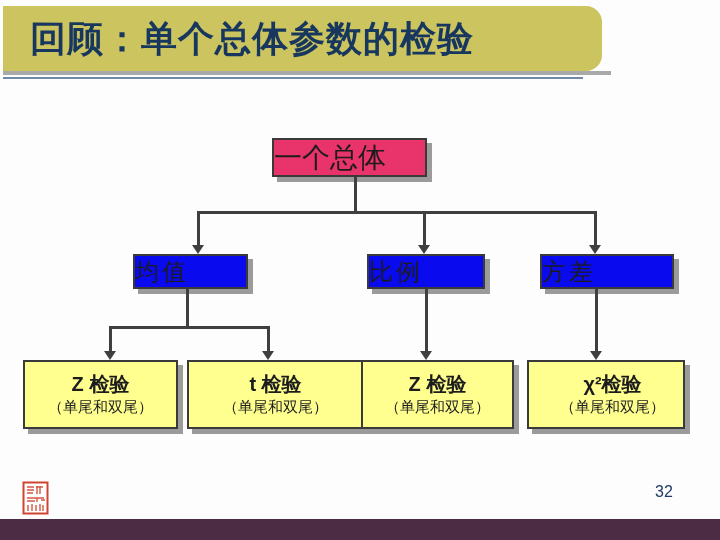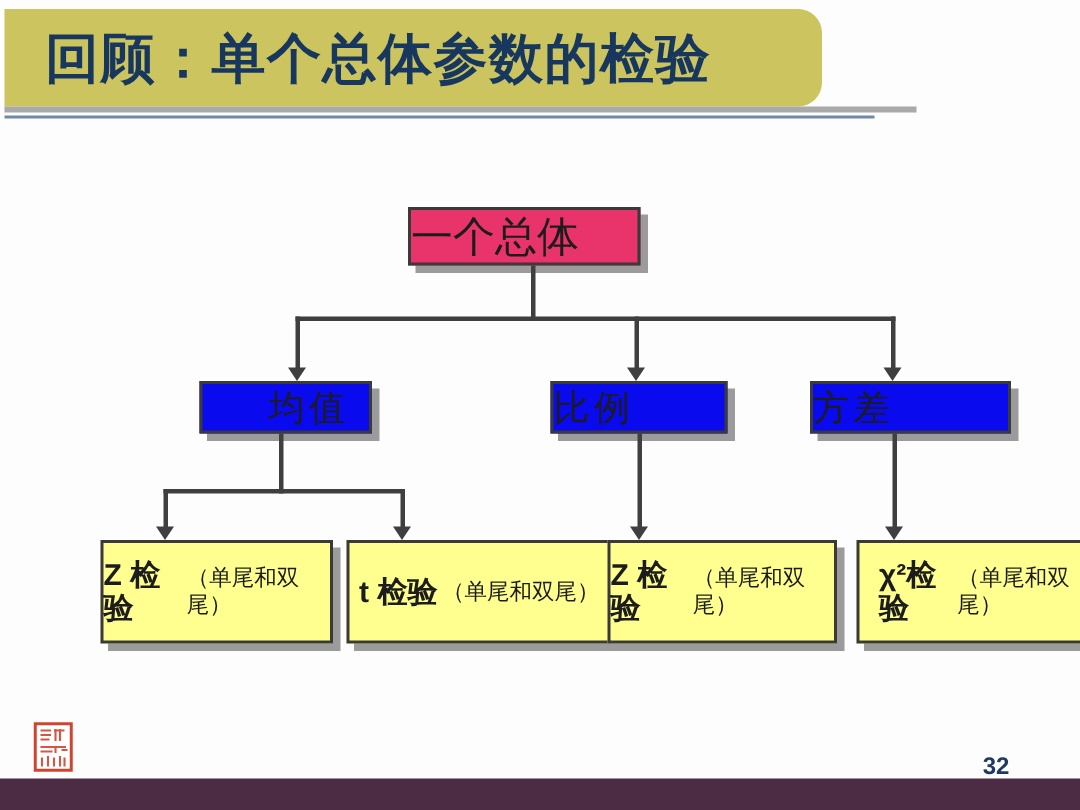--- a/index.html
+++ b/index.html
@@ -3,21 +3,21 @@
 <meta charset="utf-8">
 <style>
   html,body{margin:0;padding:0;background:#ffffff;}
   .slide{
     position:relative;width:720px;height:540px;overflow:hidden;
     background:#fdfdfd;
     font-family:"Liberation Sans","DejaVu Sans",sans-serif;
   }
   
   .header-band{
-    position:absolute;left:3px;top:6px;width:545px;height:65px;
+    position:absolute;left:3px;top:6px;width:599px;height:65px;
     background:var(--header-bg,#CBC45F);
     border-radius:0 16px 16px 0;
   }
   .slide-title{
     position:absolute;left:27px;top:0;height:65px;line-height:65px;
     margin:0;font-size:36px;font-weight:bold;
     color:var(--title-text,#17375E);letter-spacing:1px;white-space:nowrap;
   }
   .rule-thick{position:absolute;left:3px;top:71px;width:608px;height:4px;background:var(--rule-gray,#A9A9A9);}
   .rule-thin{position:absolute;left:3px;top:77px;width:580px;height:2px;background:var(--rule-blue,#7189A9);}
@@ -25,47 +25,47 @@
   
   .node{
     position:absolute;box-sizing:border-box;
     border:2px solid var(--box-border,#3A3A3A);
     box-shadow:5px 5px 0 var(--box-shadow,#9B9B9B);
     display:flex;align-items:center;justify-content:flex-start;
     color:var(--box-text,#1C1C1C);
   }
   .node-root{left:272px;top:138px;width:155px;height:39px;background:var(--root-box-bg,#E8336B);font-size:28px;}
   .node-branch{top:254px;height:35px;background:var(--branch-box-bg,#0A0AEE);font-size:24px;letter-spacing:3px;}
-  .branch-1{left:133px;width:115px;padding-left:44px;}
+  .branch-1{left:133px;width:115px;}
   .branch-2{left:367px;width:118px;}
   .branch-3{left:540px;width:134px;}
   .node-leaf{
     top:360px;height:69px;background:var(--leaf-box-bg,#FFFF8F);
-    flex-direction:row;justify-content:center;gap:3px;margin-left:44px;
+    flex-direction:column;justify-content:center;gap:3px;
   }
   .leaf-1{left:23px;width:155px;}
   .leaf-2{left:187px;width:177px;}
   .leaf-3{left:361px;width:153px;}
   .leaf-4{left:527px;width:158px;padding-left:13px;}
   .leaf-title{font-size:20px;font-weight:bold;line-height:22px;}
   .leaf-sub{font-size:15px;line-height:18px;}
 
   
   .cline{position:absolute;background:var(--connector,#3F3F3F);}
   .arrow-down{
     position:absolute;width:0;height:0;
     border-left:6px solid transparent;border-right:6px solid transparent;
     border-top:9px solid var(--connector,#3F3F3F);
   }
 
   
   .footer-bar{position:absolute;left:0;top:519px;width:720px;height:21px;background:var(--footer-bar,#4B2C44);}
   .page-number{
     position:absolute;left:642px;top:483px;width:44px;height:22px;
-    text-align:center;font-size:16px;font-weight:bold;color:var(--page-number,#1F3864);margin-top:20px;
+    text-align:center;font-size:16px;font-weight:normal;color:var(--page-number,#1F3864);
   }
   .seal{position:absolute;left:22px;top:481px;width:27px;height:34px;}
 </style>
 </head>
 <body>
 
 <div class="slide">
 
   <div class="header-band">
     <h1 class="slide-title">回顾：单个总体参数的检验</h1>

